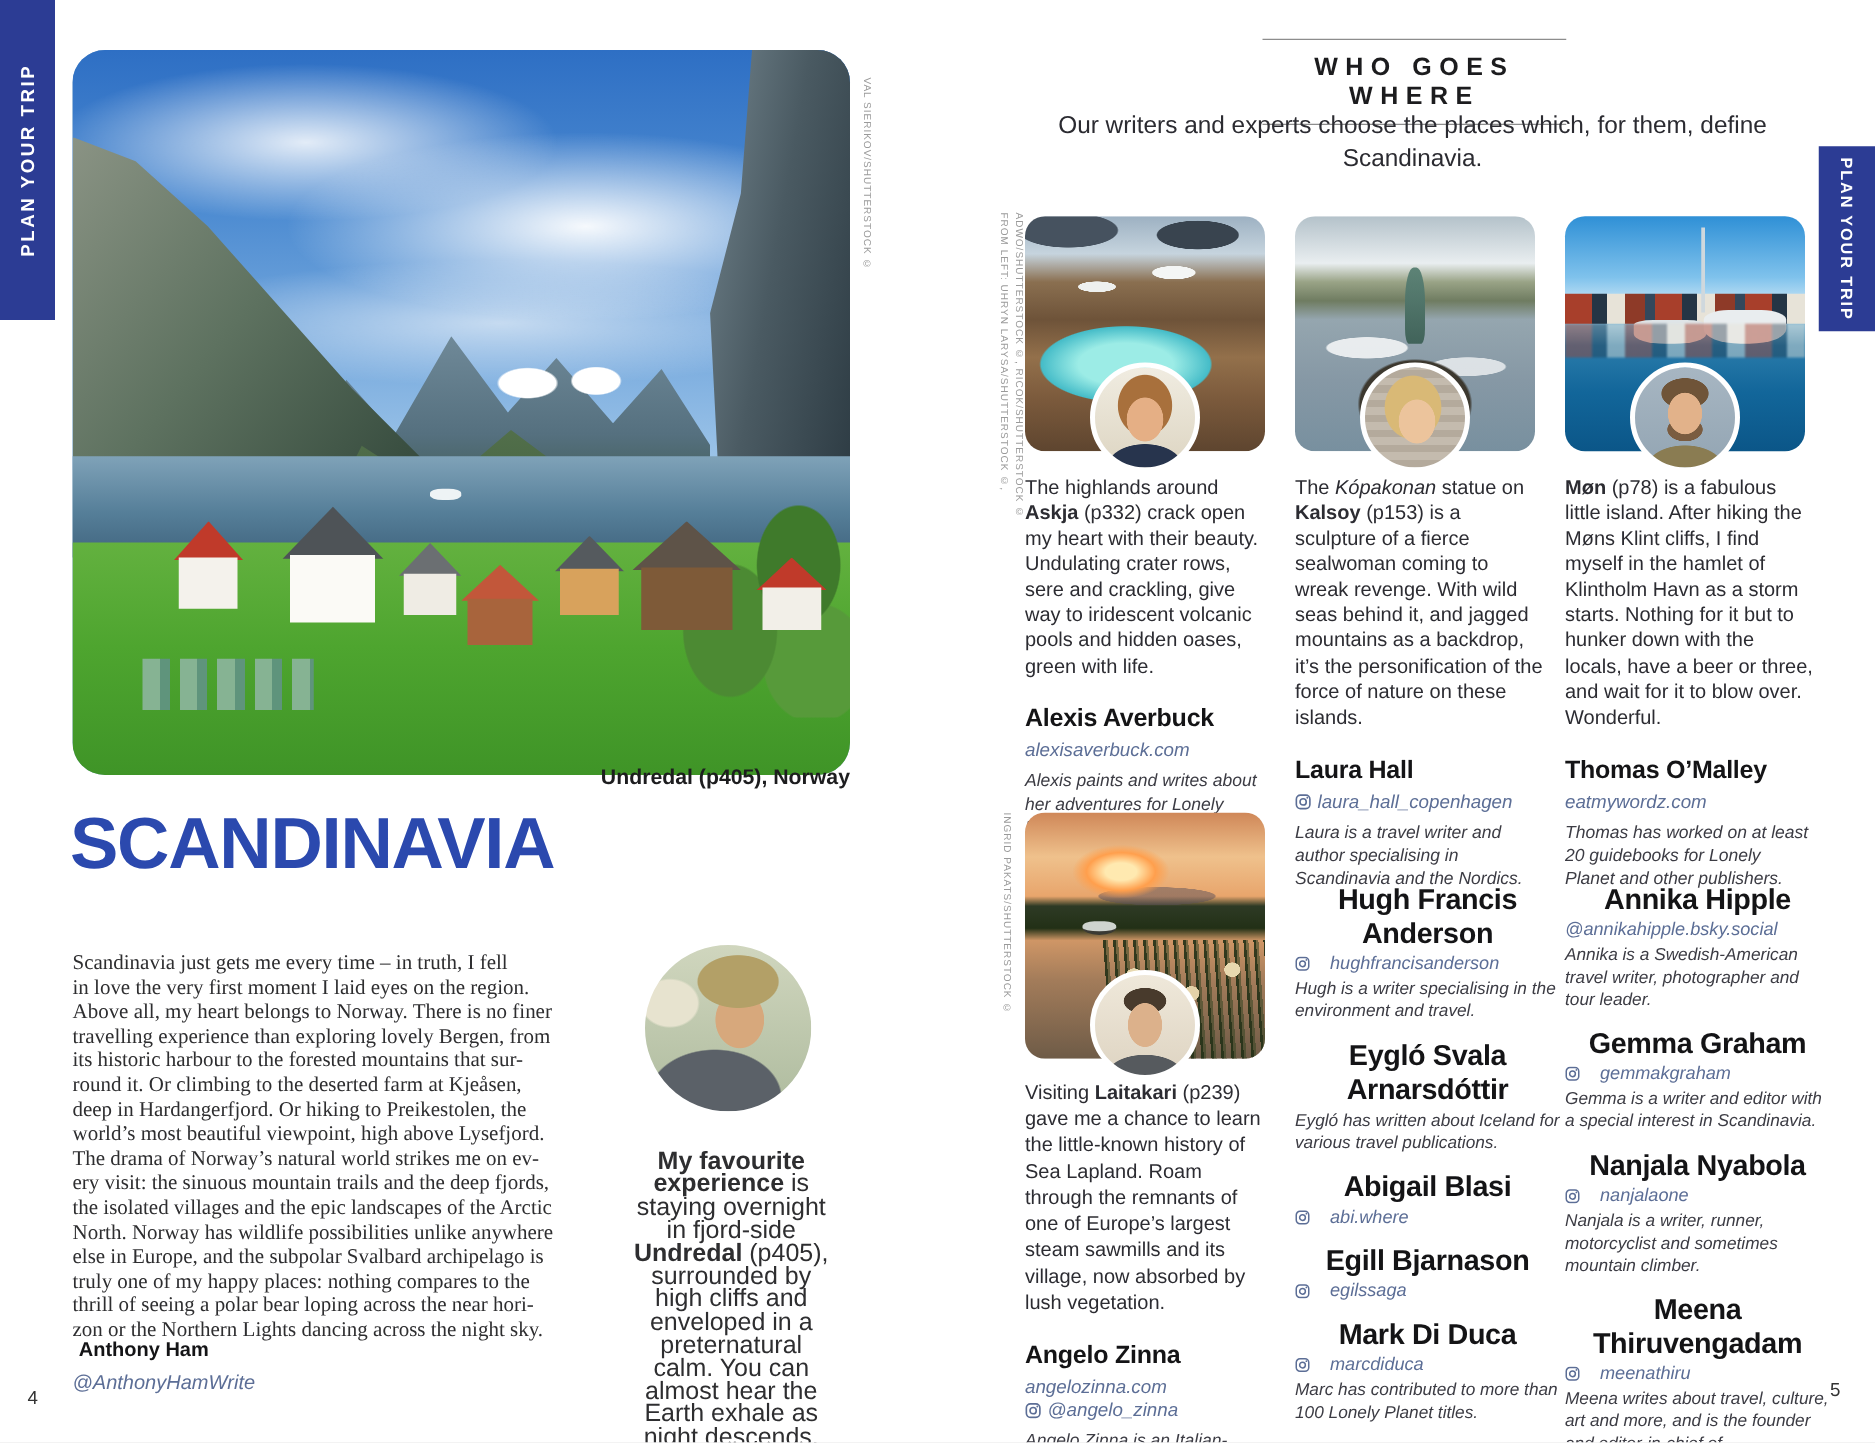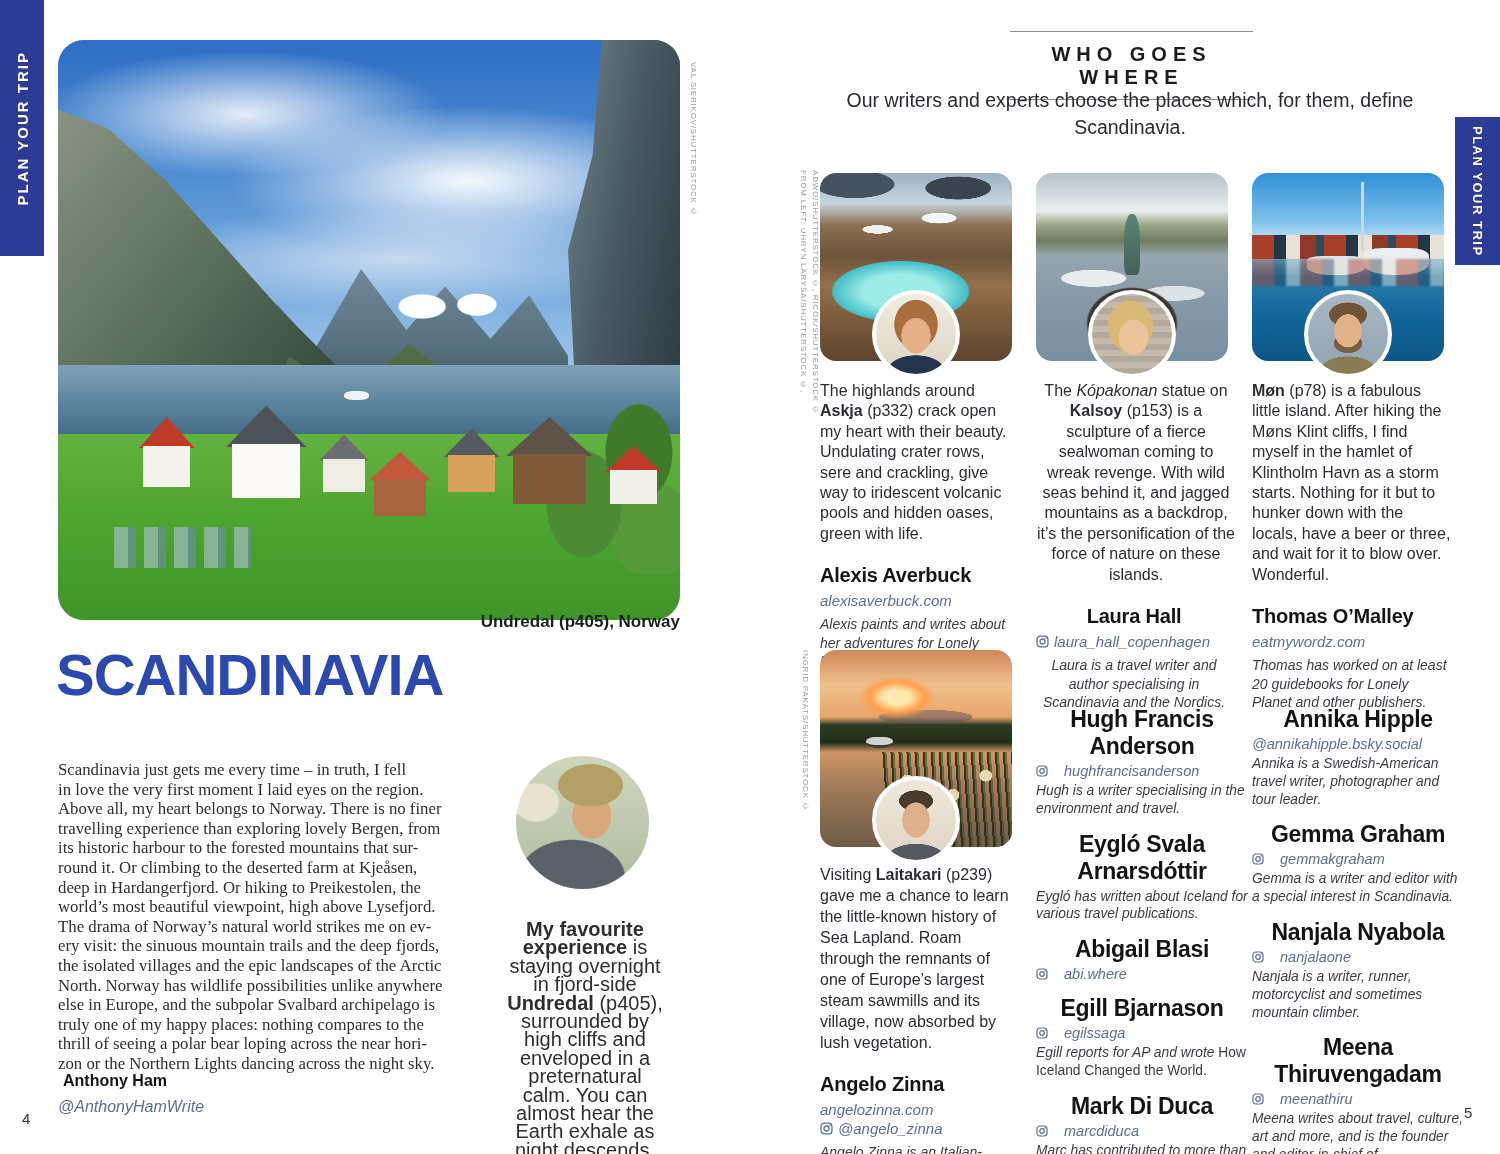--- a/index.html
+++ b/index.html
@@ -273,21 +273,21 @@
     <div class="wphoto" id="p-askja"></div>
     <div class="avatar" id="av-alexis"></div>
     <div class="blurb"><span>The highlands around </span><span class="seg-b">Askja</span><span> (p332) crack open my heart with their beauty. Undulating crater rows, sere and crackling, give way to iridescent volcanic pools and hidden oases, green with life.</span></div>
     <div class="wname">Alexis Averbuck</div>
     <div class="link-row">
       <span>alexisaverbuck.com</span>
     </div>
     <div class="bio"><span>Alexis paints and writes about her adventures for Lonely Planet, National Geographic UK and other international outlets.</span></div>
   </div>
 
-  <div class="wcol" style="left:1036px; top:173px;text-align:center;">
+  <div class="wcol" style="left:1036px; top:173px;">
     <div class="wphoto" id="p-kalsoy">
       <div class="statue"></div>
     </div>
     <div class="avatar" id="av-laura"></div>
     <div class="blurb"><span>The </span><span class="seg-i">Kópakonan</span><span> statue on </span><span class="seg-b">Kalsoy</span><span> (p153) is a sculpture of a fierce sealwoman coming to wreak revenge. With wild seas behind it, and jagged mountains as a backdrop, it’s the personification of the force of nature on these islands.</span></div>
     <div class="wname">Laura Hall</div>
     <div class="link-row">
       <span class="ig-icon">
         <svg width="13" height="13" viewBox="0 0 24 24" fill="none" stroke="#5c6e96" stroke-width="2.4">
           <rect x="2" y="2" width="20" height="20" rx="6"></rect>
@@ -382,21 +382,20 @@
     <div class="chandle">
       <span class="ig-icon">
         <svg width="12" height="12" viewBox="0 0 24 24" fill="none" stroke="#5c6e96" stroke-width="2.4">
           <rect x="2" y="2" width="20" height="20" rx="6"></rect>
               <circle cx="12" cy="12" r="4.6"></circle>
               <circle cx="18.2" cy="5.8" r="1.4" fill="#5c6e96" stroke="none"></circle>
         </svg>
       </span>
       <span class="handle-text">egilssaga</span>
     </div>
-    <div class="cbio"><span>Egill reports for AP and wrote </span><span class="seg-r">How Iceland Changed the World.</span></div>
   </div>
 
   <div class="centry">
     <div class="cname">Mark Di Duca</div>
     <div class="chandle">
       <span class="ig-icon">
         <svg width="12" height="12" viewBox="0 0 24 24" fill="none" stroke="#5c6e96" stroke-width="2.4">
           <rect x="2" y="2" width="20" height="20" rx="6"></rect>
               <circle cx="12" cy="12" r="4.6"></circle>
               <circle cx="18.2" cy="5.8" r="1.4" fill="#5c6e96" stroke="none"></circle>

